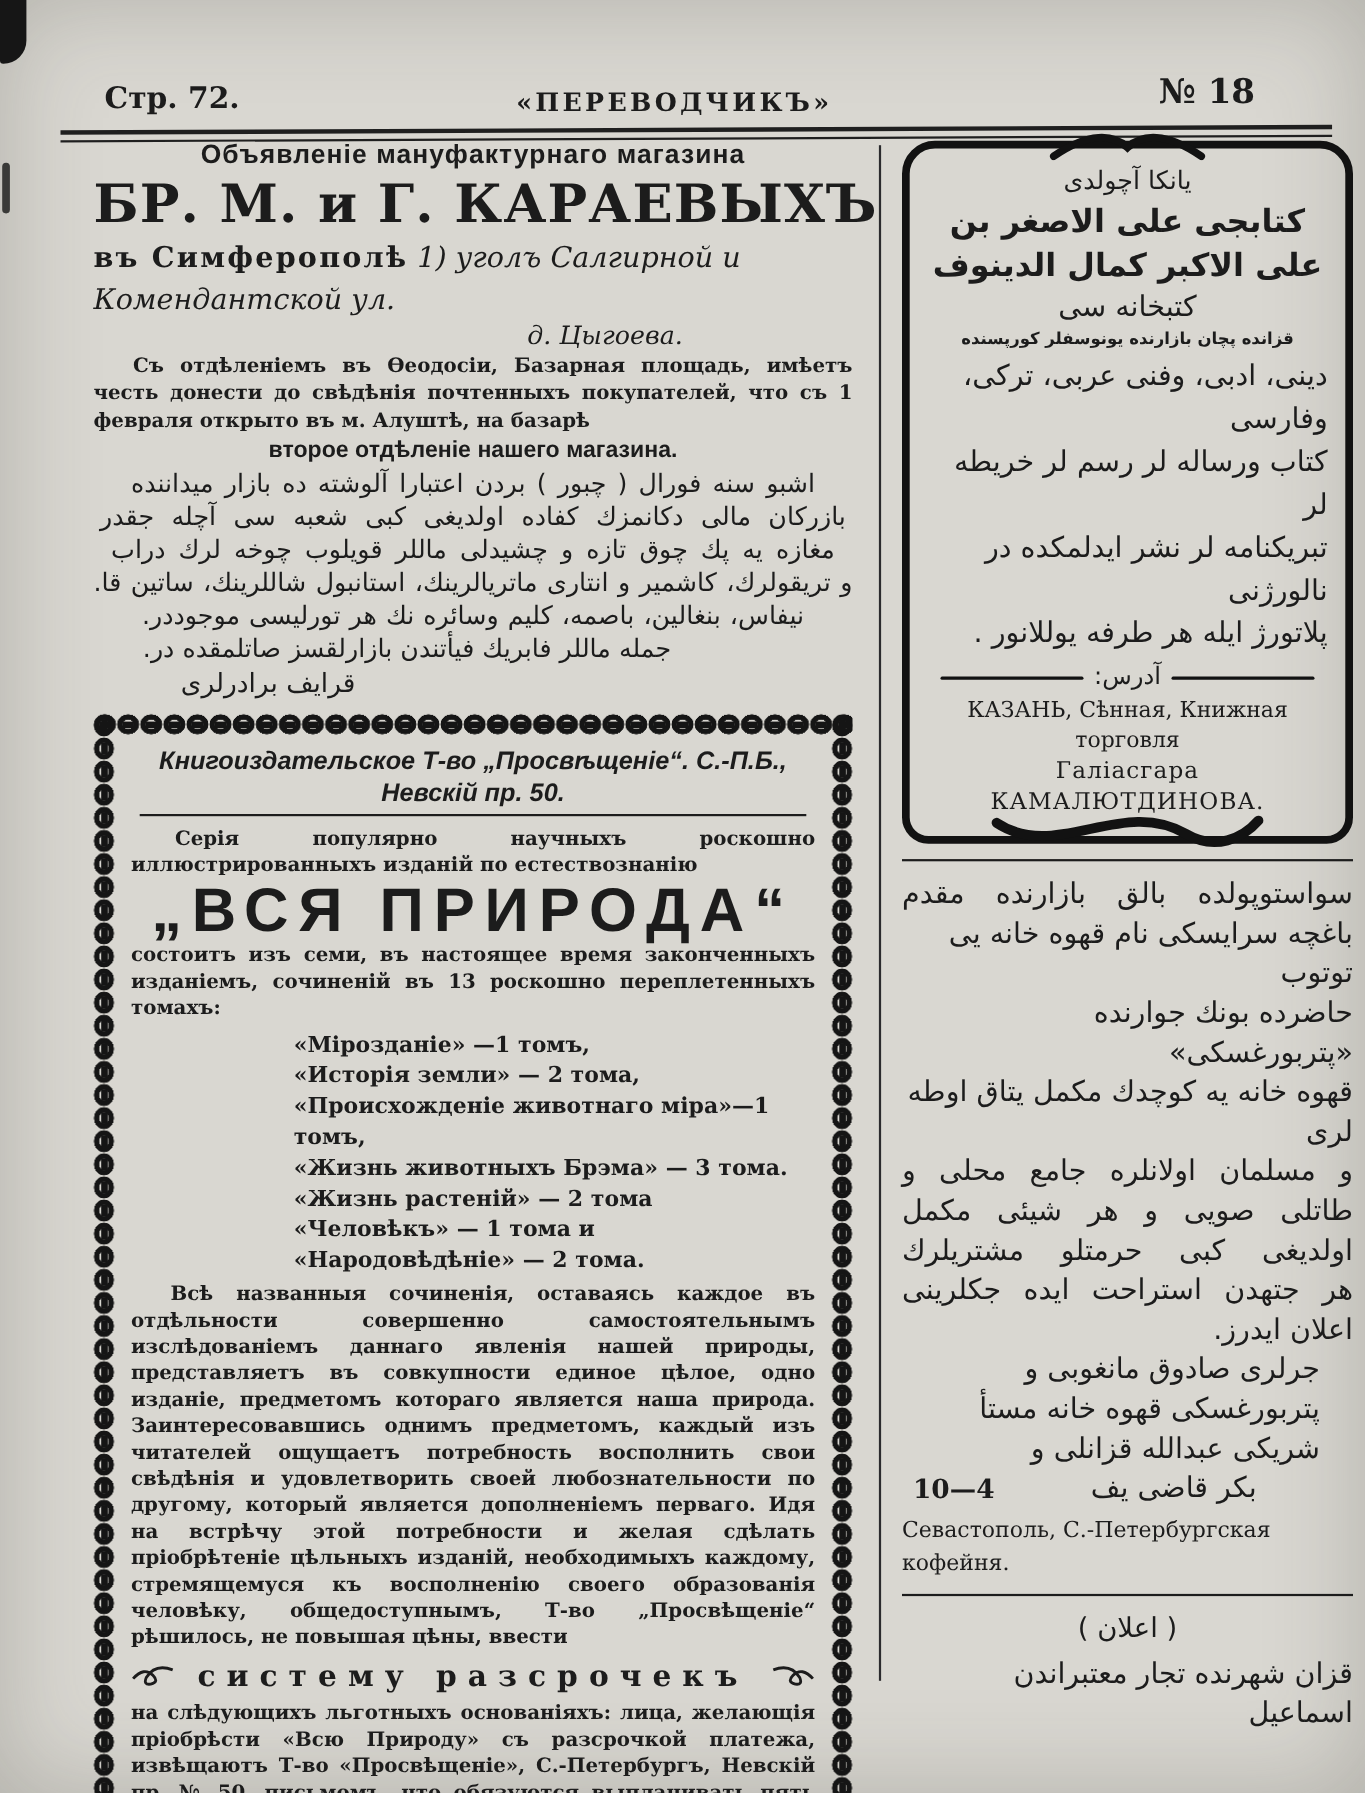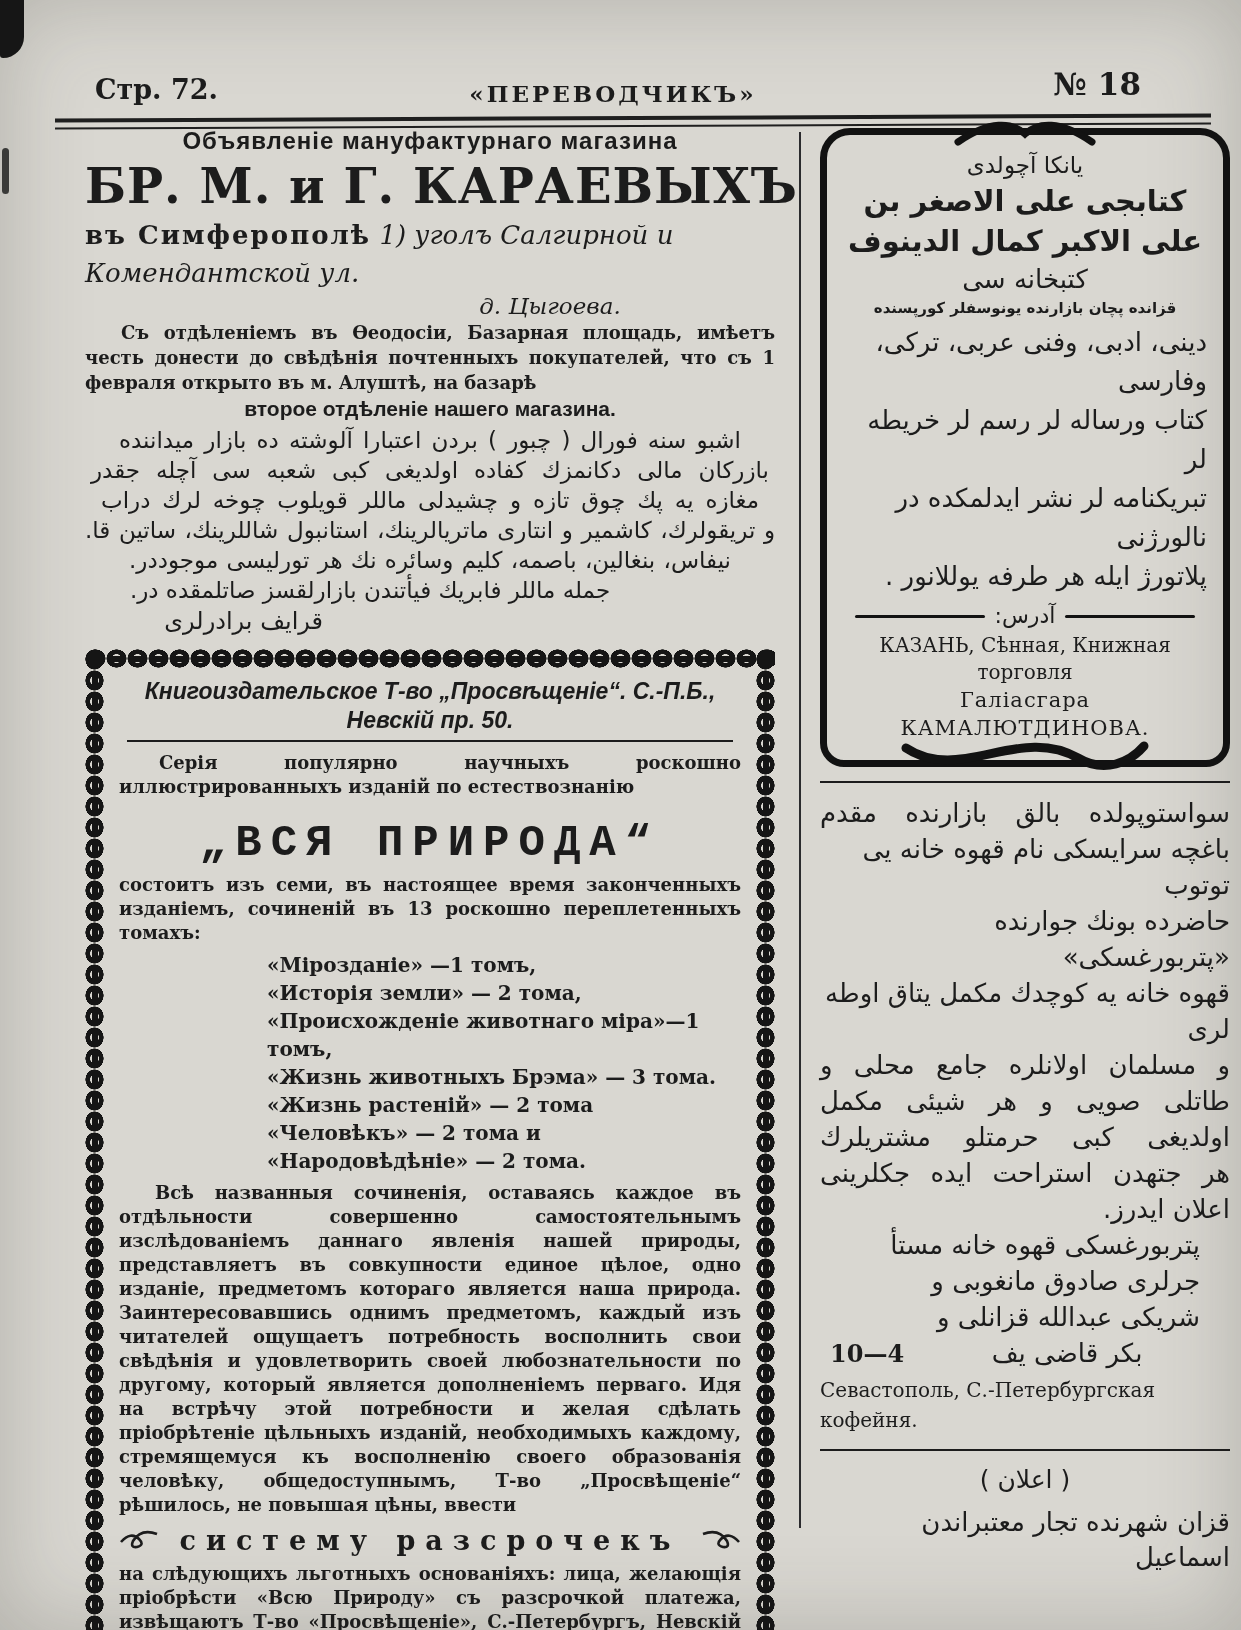--- a/index.html
+++ b/index.html
@@ -58,21 +58,21 @@
       radial-gradient(closest-side, rgba(0,0,0,0) 44%, #151515 48%, #151515 94%, rgba(0,0,0,0) 97%),
       linear-gradient(to bottom, rgba(0,0,0,0) 24%, #151515 24%, #151515 76%, rgba(0,0,0,0) 76%);
     background-size:19px 21px, 6px 21px;
     background-position:0 0, 7px 0;
     background-repeat:repeat-y; }
   .chain-left { left:0; } .chain-right { right:0; }
 
   .p-header { font-family:"Liberation Sans","DejaVu Sans",sans-serif; font-weight:bold; font-size:23px; line-height:29px; text-align:center;font-style:italic; }
   .p-header-rule { height:2px; background:#1c1c1c; margin:5px 8px 9px; }
   .p-series { font-size:18px; line-height:24px; text-align:justify; text-indent:40px; font-weight:bold; }
-  .p-title { font-family:Liberation Mono, monospace; font-weight:bold; font-size:44px; line-height:56px; letter-spacing:9px; text-align:center; margin:16px 0 2px; }
+  .p-title { font-family:Liberation Sans, sans-serif; font-weight:bold; font-size:56px; line-height:56px; letter-spacing:9px; text-align:center; margin:0 0 2px; }
   .p-intro { font-weight:bold; font-size:18px; line-height:24px; text-align:justify; }
   .p-vols { margin:6px 0 6px 148px; font-weight:bold; font-size:20px; line-height:28px; }
   .p-par { font-size:18px; line-height:24px; text-align:justify; text-indent:36px; margin-top:6px; font-weight:bold; }
   .p-par2 { text-indent:0; }
   .p-inst { display:flex; justify-content:center; align-items:center; gap:20px; margin:8px 0 4px; }
   .p-inst-text { font-weight:bold; font-size:27px; letter-spacing:10px; }
   .fleuron { flex:0 0 auto; }
   .mirror { transform:scaleX(-1); }
 
   
@@ -149,21 +149,21 @@
       <div class="p-header-rule"></div>
       <div class="p-series">Серія популярно научныхъ роскошно иллюстрированныхъ изданій по естествознанію</div>
       <div class="p-title">„ВСЯ ПРИРОДА“</div>
       <div class="p-intro">состоитъ изъ семи, въ настоящее время законченныхъ изданіемъ, сочиненій въ 13 роскошно переплетенныхъ томахъ:</div>
       <div class="p-vols">
         <div>«Мірозданіе» —1 томъ,</div>
         <div>«Исторія земли» — 2 тома,</div>
         <div>«Происхожденіе животнаго міра»—1 томъ,</div>
         <div>«Жизнь животныхъ Брэма» — 3 тома.</div>
         <div>«Жизнь растеній» — 2 тома</div>
-        <div>«Человѣкъ» — 2 тома и</div>
+        <div>«Человѣкъ» — 1 тома и</div>
         <div>«Народовѣдѣніе» — 2 тома.</div>
       </div>
       <div class="p-par">Всѣ названныя сочиненія, оставаясь каждое въ отдѣльности совершенно самостоятельнымъ изслѣдованіемъ даннаго явленія нашей природы, представляетъ въ совкупности единое цѣлое, одно изданіе, предметомъ котораго является наша природа. Заинтересовавшись однимъ предметомъ, каждый изъ читателей ощущаетъ потребность восполнить свои свѣдѣнія и удовлетворить своей любознательности по другому, который является дополненіемъ перваго. Идя на встрѣчу этой потребности и желая сдѣлать пріобрѣтеніе цѣльныхъ изданій, необходимыхъ каждому, стремящемуся къ восполненію своего образованія человѣку, общедоступнымъ, Т-во „Просвѣщеніе“ рѣшилось, не повышая цѣны, ввести</div>
       <div class="p-inst">
         <svg class="fleuron" width="40" height="22" viewBox="0 0 40 22">
             <path d="M2 12 q10 -11 18 -3 q6 6 -2 8 q-7 1 -4 -6 q8 -13 24 -7" fill="none" stroke="#1c1c1c" stroke-width="2.6"></path>
           </svg>
         <span class="p-inst-text">систему разсрочекъ</span>
         <svg class="fleuron mirror" width="40" height="22" viewBox="0 0 40 22">
             <path d="M2 12 q10 -11 18 -3 q6 6 -2 8 q-7 1 -4 -6 q8 -13 24 -7" fill="none" stroke="#1c1c1c" stroke-width="2.6"></path>
@@ -210,22 +210,22 @@
     <div>
       <div class="cf-line ar just">سواستوپولده بالق بازارنده مقدم</div>
       <div class="cf-line ar just">باغچه سرايسكى نام قهوه خانه يى توتوب</div>
       <div class="cf-line ar just">حاضرده بونك جوارنده «پتربورغسكى»</div>
       <div class="cf-line ar just">قهوه خانه يه كوچدك مكمل يتاق اوطه لرى</div>
       <div class="cf-line ar just">و مسلمان اولانلره جامع محلى و</div>
       <div class="cf-line ar just">طاتلى صويى و هر شيئى مكمل</div>
       <div class="cf-line ar just">اولديغى كبى حرمتلو مشتريلرك</div>
       <div class="cf-line ar just">هر جتهدن استراحت ايده جكلرينى</div>
       <div class="cf-line ar">اعلان ايدرز.</div>
+      <div class="cf-sig ar">جرلرى صادوق مانغوبى و</div>
       <div class="cf-sig ar">پتربورغسكى قهوه خانه مستأ</div>
-      <div class="cf-sig ar">جرلرى صادوق مانغوبى و</div>
       <div class="cf-sig ar">شريكى عبدالله قزانلى و</div>
       <div class="cf-coderow">
         <span class="cf-code">10—4</span>
         <span class="cf-sig4 ar">بكر قاضى يف</span>
       </div>
       <div class="cf-footer">Севастополь, С.-Петербургская кофейня.</div>
     </div>
 
     <div class="hr"></div>
 

